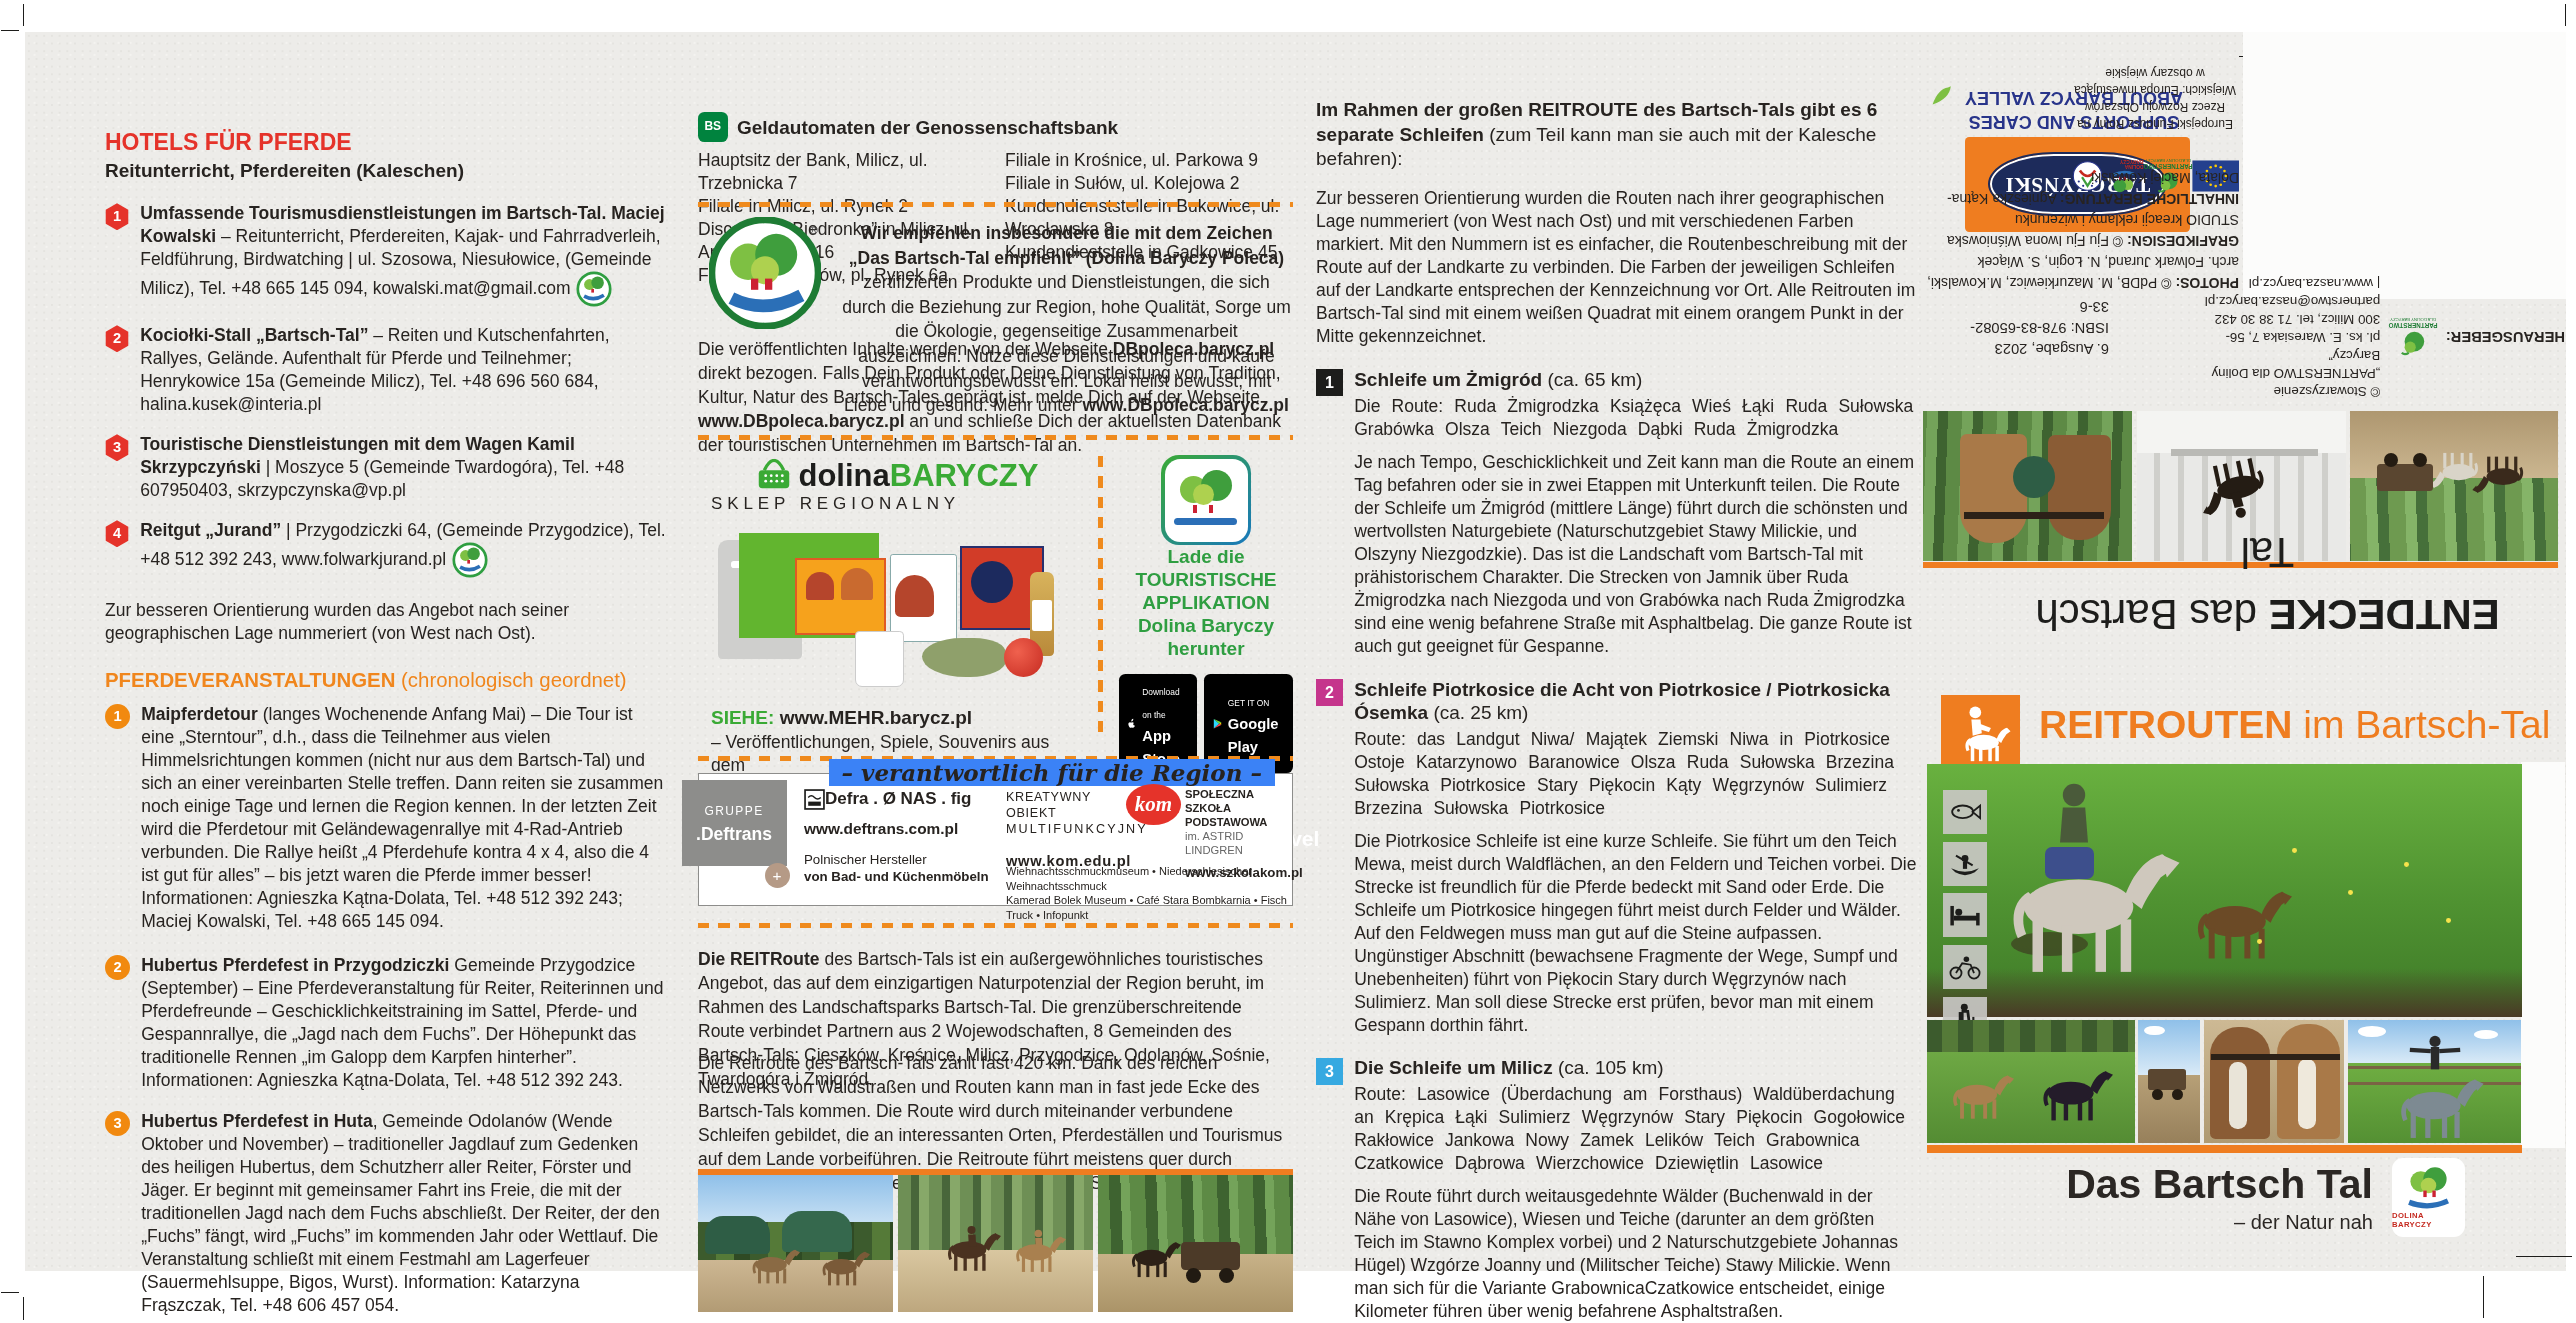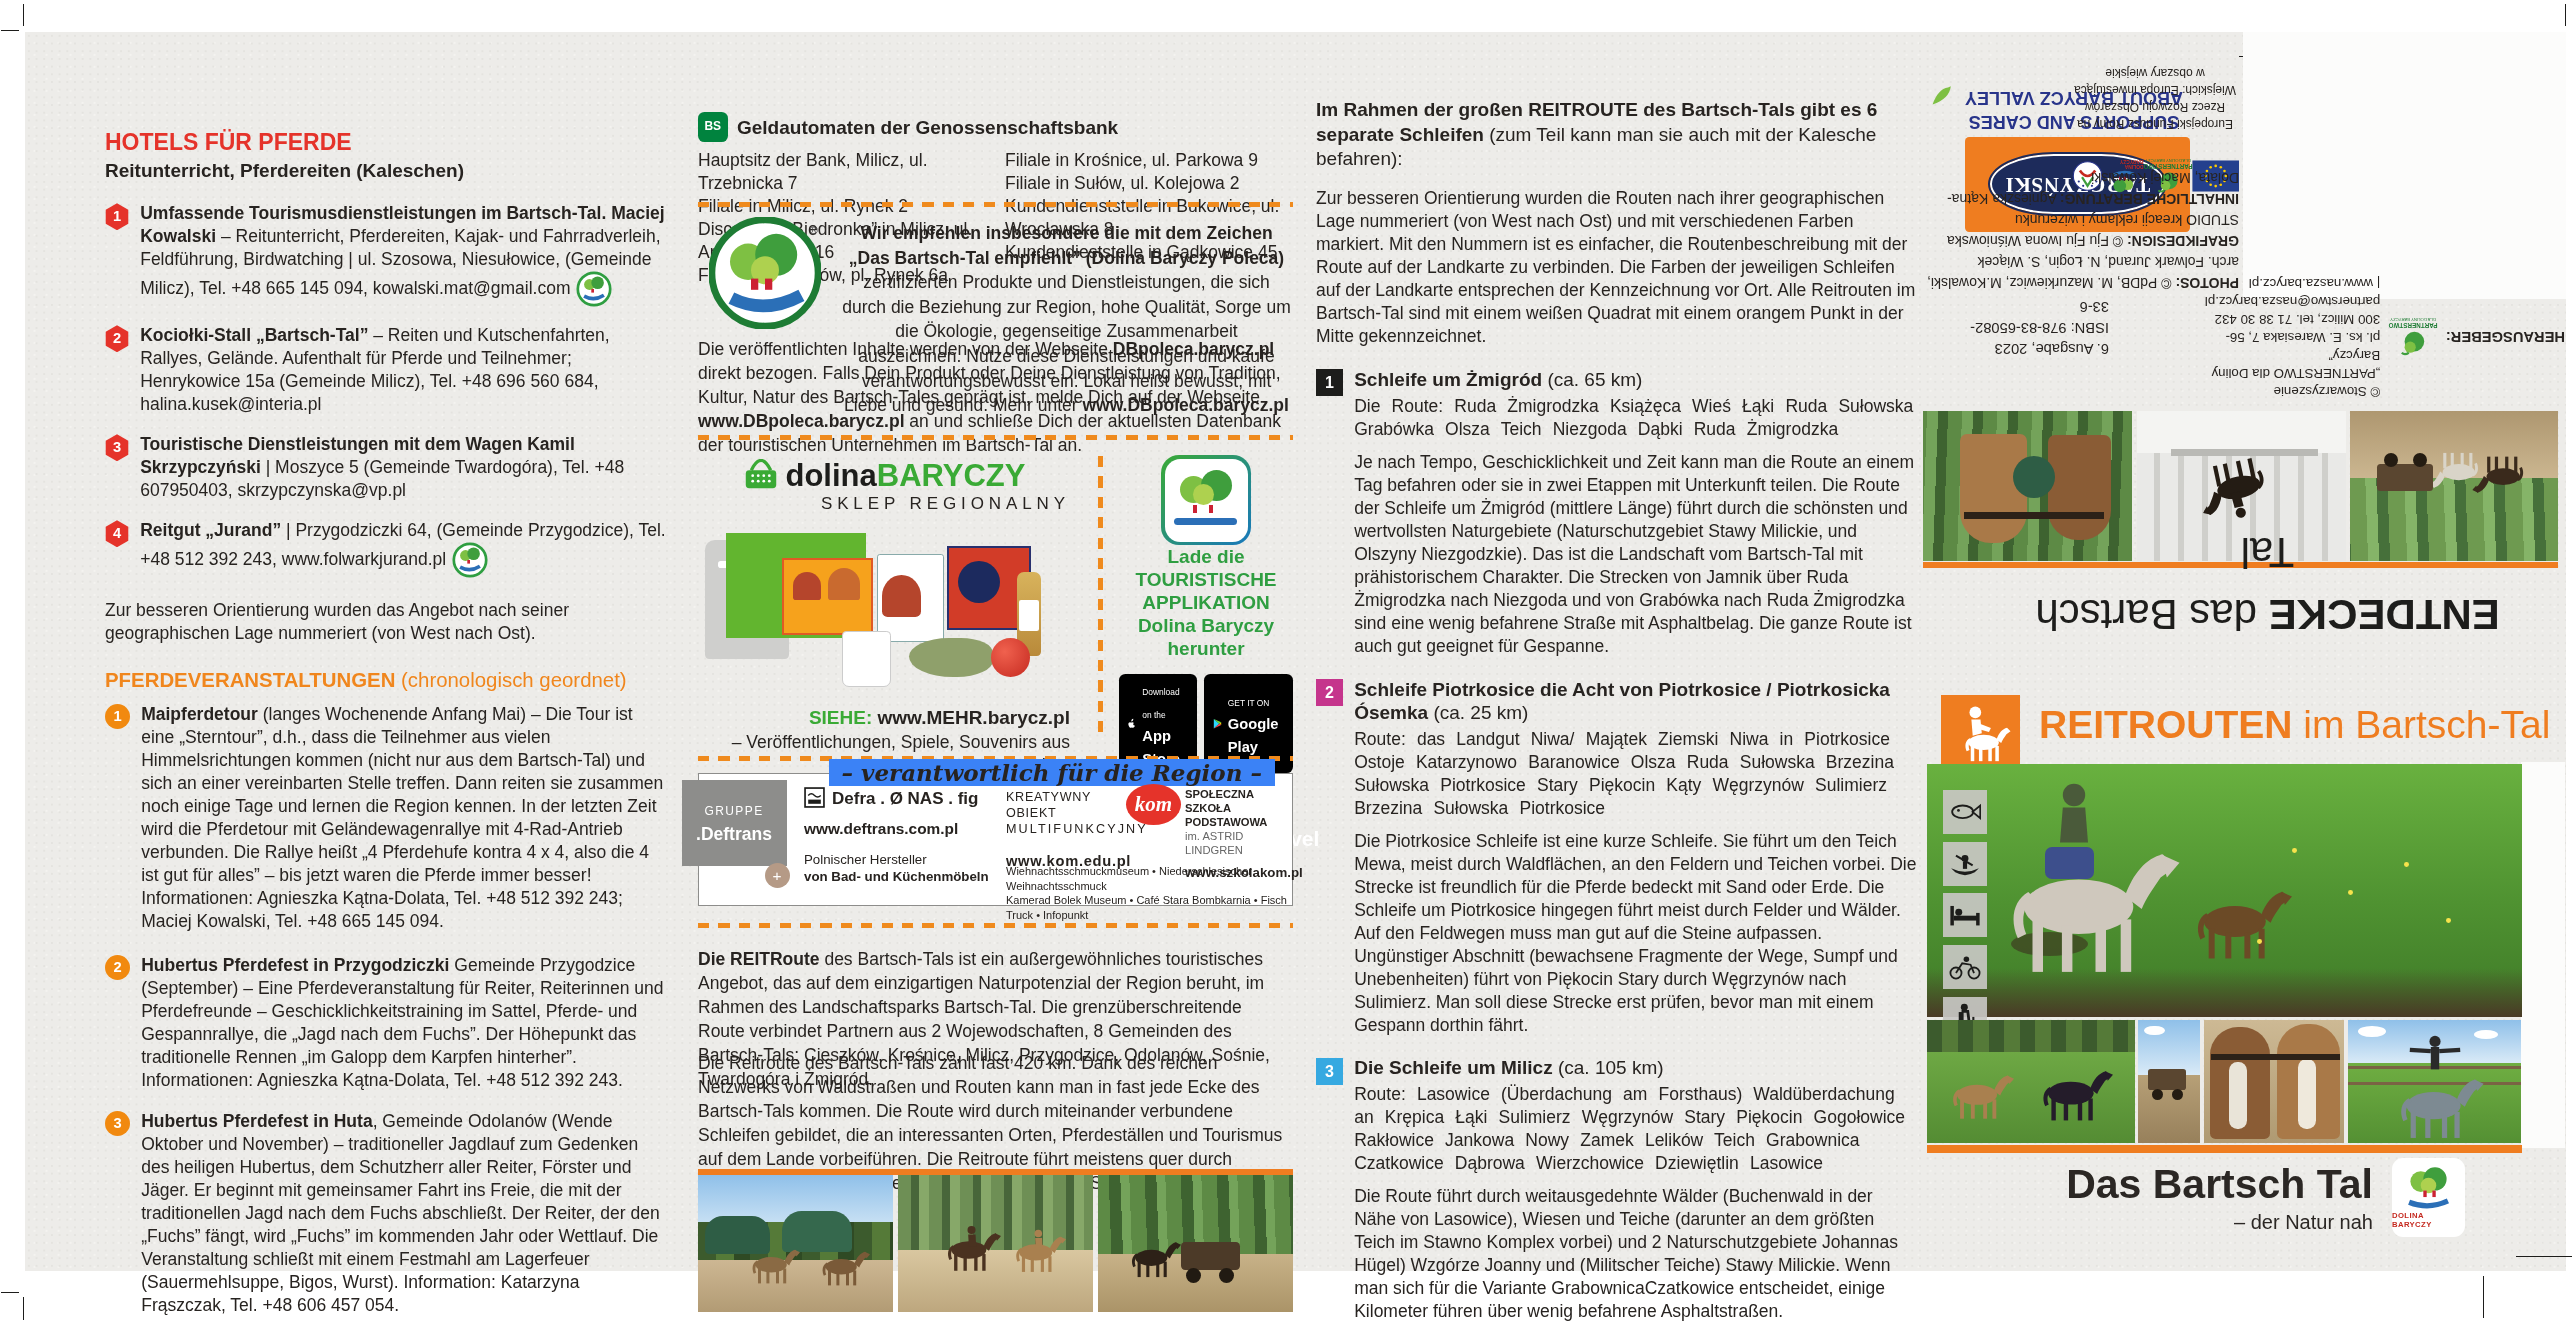--- a/index.html
+++ b/index.html
@@ -165,21 +165,21 @@
     <b>Wir empfehlen insbesondere die mit dem Zeichen „Das Bartsch-Tal empfiehlt” (Dolina Baryczy Poleca)</b><span> zertifizierten Produkte und Dienstleistungen, die sich durch die Beziehung zur Region, hohe Qualität, Sorge um die Ökologie, gegenseitige Zusammenarbeit auszeichnen. Nutze diese Dienstleistungen und kaufe verantwortungsbewusst ein. Lokal heißt bewusst, mit Liebe und gesund. Mehr unter </span><b>www.DBpoleca.barycz.pl</b>
   </div>
 
   <div class="abs" style="left:0;top:232px;width:595px;line-height:24px">
     <span>Die veröffentlichten Inhalte werden von der Webseite </span><b>DBpoleca.barycz.pl</b><span> direkt bezogen. Falls Dein Produkt oder Deine Dienstleistung von Tradition, Kultur, Natur des Bartsch-Tales geprägt ist, melde Dich auf der Webseite </span><b>www.DBpoleca.barycz.pl</b><span> an und schließe Dich der aktuellsten Datenbank der touristischen Unternehmen im Bartsch-Tal an.</span>
   </div>
 
   <div class="dash" style="left:0;top:330px;width:595px"></div>
   <div class="vdash" style="left:400px;top:351px;height:281px"></div>
 
-  <div class="abs" style="left:0;top:354px;width:372px;text-align:right">
+  <div class="abs" style="left:13px;top:354px;width:372px;text-align:left">
     <div style="display:flex;justify-content:center;align-items:center;gap:7px">
       <svg width="36" height="32" viewBox="0 0 26 23">
           <path d="M6,8 Q13,-6 20,8" stroke="#3aaa35" stroke-width="2.4" fill="none"></path>
           <rect x="2" y="8" width="22" height="13" rx="2.5" fill="#3aaa35"></rect>
           <g fill="#fff">
             <circle cx="7" cy="12" r="1"></circle>
             <circle cx="11" cy="12" r="1"></circle>
             <circle cx="15" cy="12" r="1"></circle>
             <circle cx="19" cy="12" r="1"></circle>
             <circle cx="7" cy="16" r="1"></circle>
@@ -256,21 +256,21 @@
   <div class="dash" style="left:0;top:651px;width:595px"></div>
 
   <div class="abs" style="left:0;top:668px;width:595px;height:133px;background:#fff;border:1.4px solid #8d8d8b">
     <div class="abs" style="left:130px;top:-15.4px;background:#3b82f6;padding:0 12.6px;font:italic bold 23px 'DejaVu Serif',serif">– verantwortlich für die Region –</div>
     <div class="abs" style="left:-17.5px;top:5.6px;width:105px;height:86px;background:#8d8d8b;color:#fff;display:flex;flex-direction:column;align-items:center;justify-content:center">
       <span style="font-size:12px;letter-spacing:1.4px">GRUPPE</span>
       <b style="font-size:17.5px">.Deftrans</b>
       <span class="abs" style="left:83px;top:83px;width:25px;height:25px;border-radius:50%;background:#b59a86;color:#fff;font-size:15.4px;text-align:center;line-height:25px">+</span>
     </div>
     <div class="abs" style="left:105px;top:12.6px;width:190px">
-      <div style="display:flex;align-items:flex-start;gap:7px">
+      <div style="display:flex;align-items:flex-end;">
         <svg width="21" height="21" viewBox="0 0 20 20">
             <rect x="1" y="1" width="18" height="18" fill="none" stroke="#1d1d1b" stroke-width="1.6"></rect>
             <path d="M4,8 Q7,5 10,8 T16,8" stroke="#1d1d1b" fill="none" stroke-width="1.4"></path>
             <rect x="4" y="12" width="12" height="4" fill="#1d1d1b"></rect>
           </svg>
         <b style="font-size:17px">Defra  .  Ø NAS  .  fig</b>
       </div>
       <b style="display:block;font-size:15.4px;margin-top:7px">www.deftrans.com.pl</b>
       <p style="font-size:13.3px;line-height:17px;margin-top:11.2px"><span>Polnischer Hersteller</span><br><b>von Bad- und Küchenmöbeln</b></p>
     </div>

